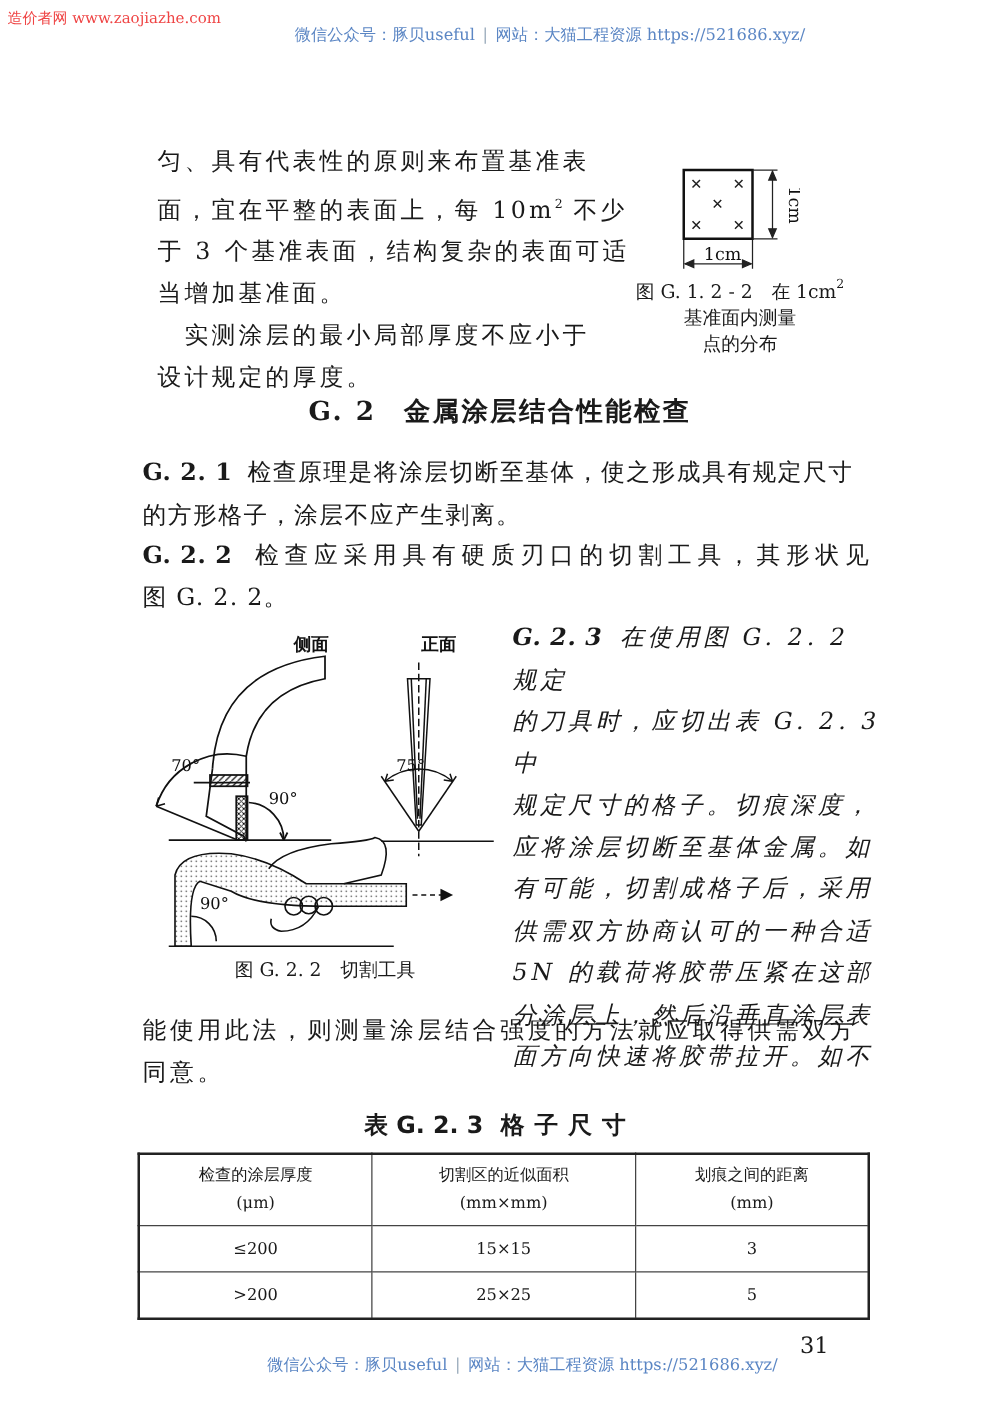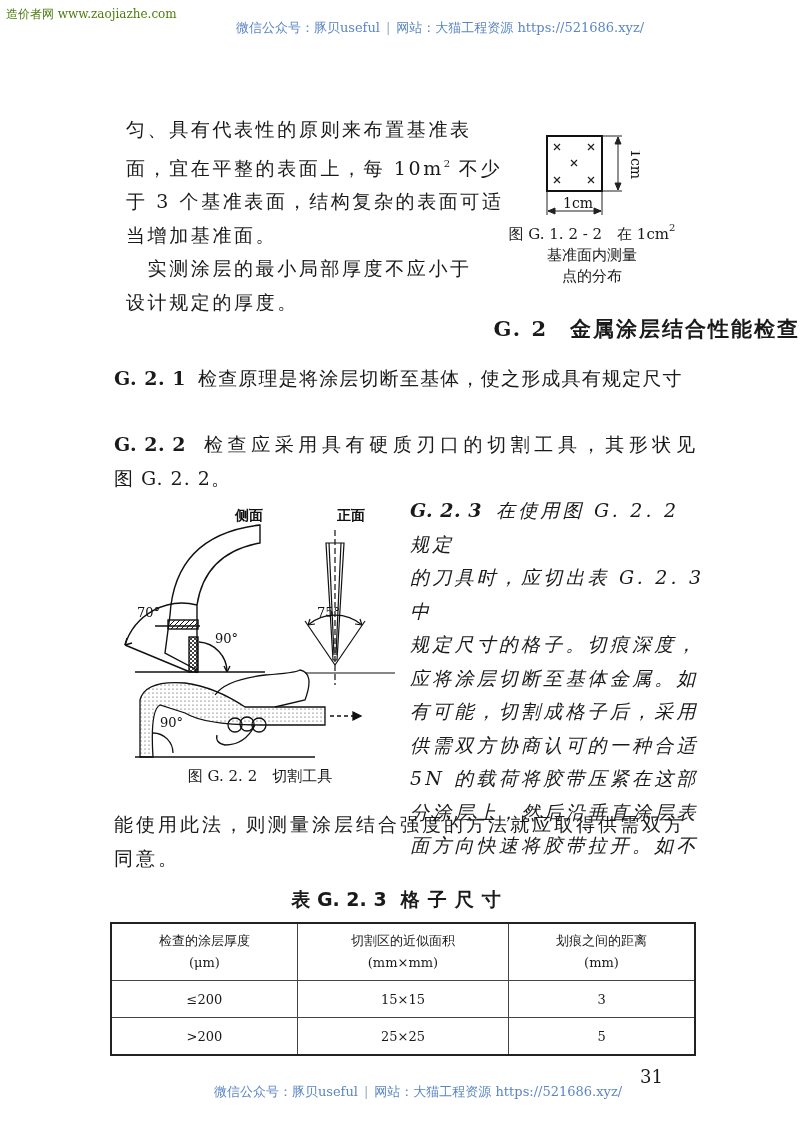--- a/index.html
+++ b/index.html
@@ -1,42 +1,42 @@
 <!DOCTYPE html>
 <html><head>
 <meta charset="utf-8">
 <style>
   html, body { margin: 0; padding: 0; background: #ffffff; }
   body {
     width: 800px; height: 1131px; position: relative; overflow: hidden;
     font-family: "DejaVu Serif", serif; color: #1a1a1a;
   }
   .wm-top-left {
-    position: absolute; left: 6px; top: 6px; font-size: 12px; color: #4d7c0f;
+    position: absolute; left: 6px; top: 6px; font-size: 12px; color: #ef4444;
     font-family: "DejaVu Serif", serif; white-space: nowrap;
   }
   .wm-banner {
     position: absolute; left: 0; width: 800px; text-align: center;
     font-size: 13px; color: #5b86c4; font-family: "DejaVu Serif", serif; white-space: nowrap; margin-left: 40px;
   }
   .wm-banner.top { top: 19px; }
   .wm-banner.bottom { top: 1083px; left: -22px; }
   .wm-sep { color: #9ab; padding: 0 6px; }
 
   .body-text { font-size: 19px; line-height: 33.5px; letter-spacing: 2.6px; }
   .para { position: absolute; margin: 0; }
   .sup { font-size: 10px; vertical-align: 8px; letter-spacing: 0; }
   .bold-num { font-weight: bold; letter-spacing: 0.5px; margin-right: 12px; }
 
   .fig-caption {
     position: absolute; font-size: 15px; line-height: 21px; text-align: center;
   }
 
   .section-title {
-    position: absolute; left: 0; width: 800px; top: 315px; text-align: right;
+    position: absolute; left: 0; width: 800px; top: 315px; text-align: center;
     font-size: 21px; font-weight: bold; letter-spacing: 2px;
     font-family: "DejaVu Sans", sans-serif;
   }
   .section-title .num { font-family: "DejaVu Serif", serif; margin-right: 22px; }
 
   .table-title {
     position: absolute; left: 0; width: 800px; top: 887px; text-align: center;
     font-size: 19px; font-weight: bold; font-family: "DejaVu Sans", sans-serif;
   }
   .table-title .name { letter-spacing: 8px; margin-left: 14px; }
@@ -101,20 +101,21 @@
   <div>基准面内测量</div>
   <div>点的分布</div>
 </div>
 
 <div class="section-title">
   <span class="num">G. 2</span><span>金属涂层结合性能检查</span>
 </div>
 
 <div class="para body-text" style="left:114px; top:362px; width:600px; letter-spacing:1.2px;">
   <div><span class="bold-num">G. 2. 1</span><span>检查原理是将涂层切断至基体，使之形成具有规定尺寸</span></div>
+  <div>的方形格子，涂层不应产生剥离。</div>
 </div>
 
 <div class="para body-text" style="left:114px; top:428px; width:600px; letter-spacing:4.6px;">
   <div><span class="bold-num" style="letter-spacing:0.5px; margin-right:18px;">G. 2. 2</span><span>检查应采用具有硬质刃口的切割工具，其形状见</span></div>
   <div style="letter-spacing:1px;">图 G. 2. 2。</div>
 </div>
 
 <svg style="position:absolute; left:115px; top:495px;" width="290" height="270">
   <text x="120" y="25" font-size="14" font-weight="bold" fill="#111" style="font-family:'DejaVu Sans',sans-serif">侧面</text>
   <text x="222" y="25" font-size="14" font-weight="bold" fill="#111" style="font-family:'DejaVu Sans',sans-serif">正面</text>

